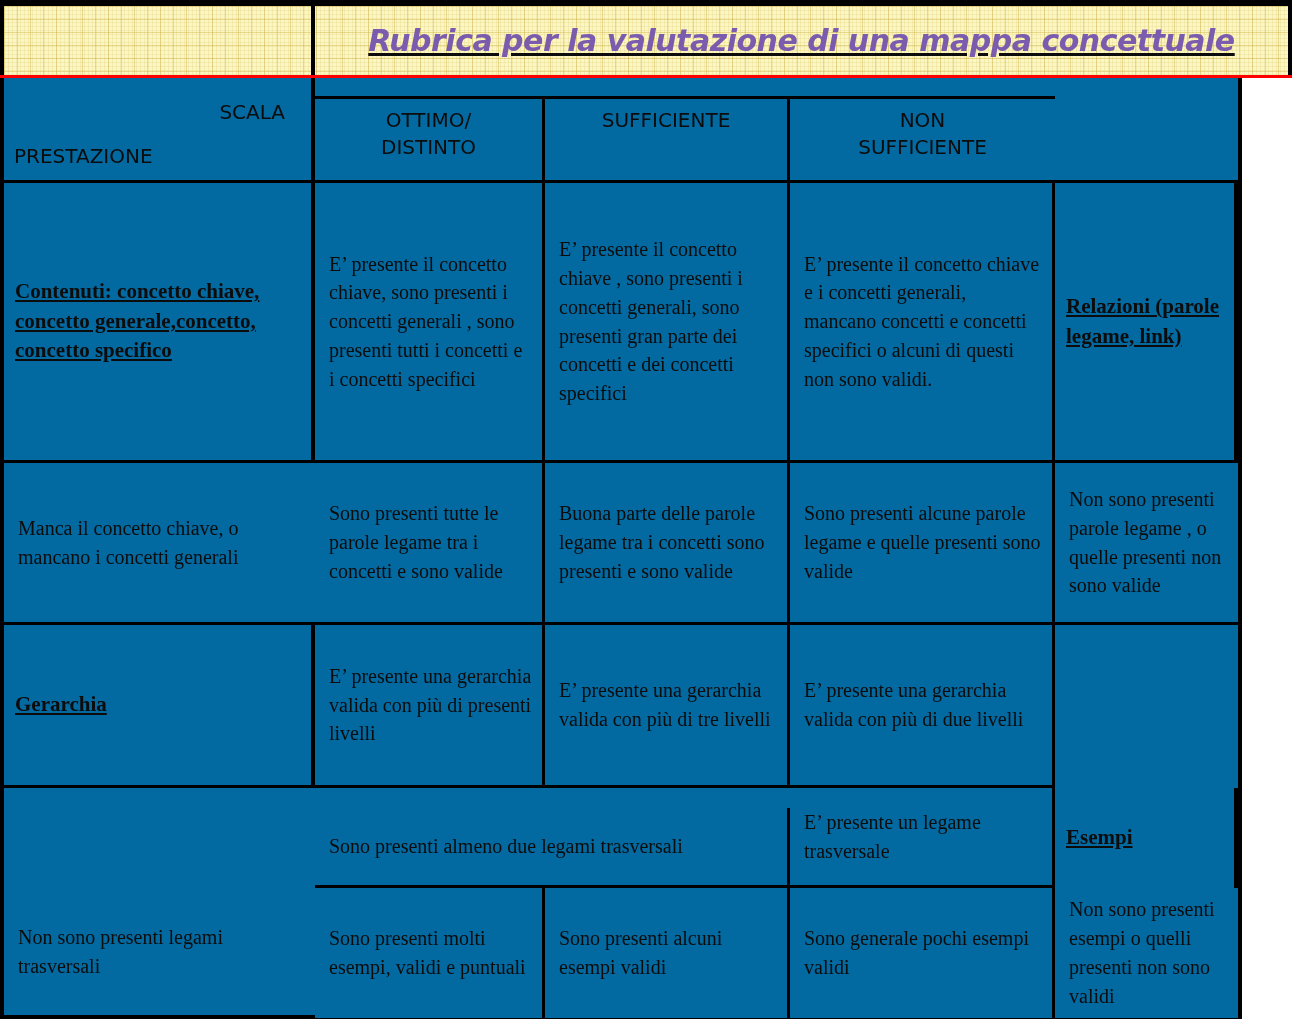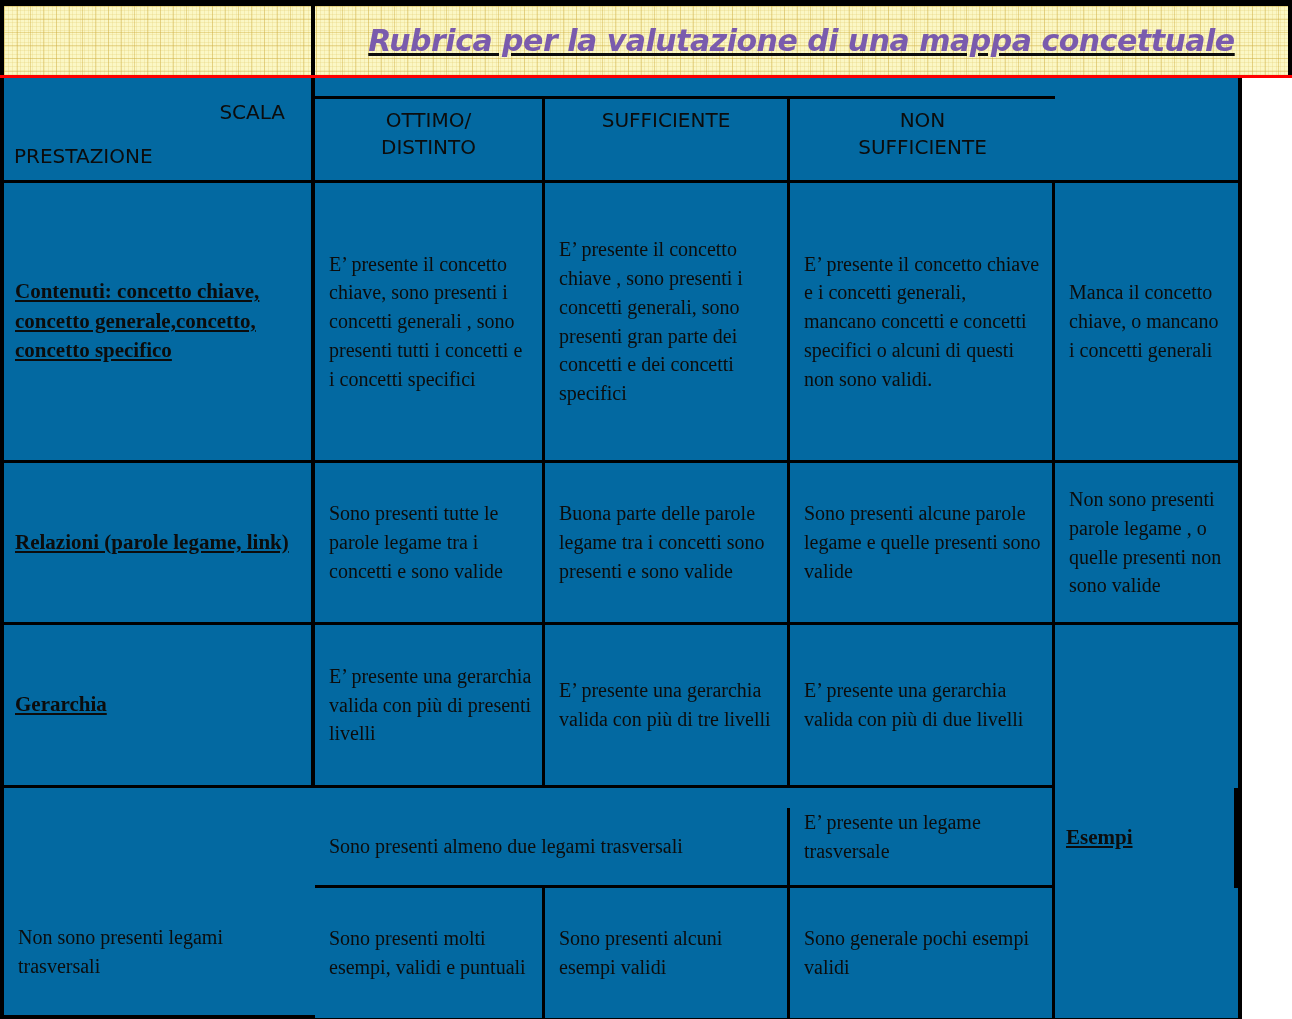--- a/index.html
+++ b/index.html
@@ -132,36 +132,37 @@
 DISTINTO</div>
       <div class="hbox">SUFFICIENTE</div>
       <div class="hbox lastcol">NON
 SUFFICIENTE</div>
     </div>
 
     <div class="c col1 rlabel">Contenuti: concetto chiave, concetto generale,concetto, concetto specifico</div>
     <div class="c body">E’ presente il concetto chiave, sono presenti i concetti generali , sono presenti tutti i concetti e i concetti specifici</div>
     <div class="c body">E’ presente il concetto chiave , sono presenti i concetti generali, sono presenti gran parte dei concetti e dei concetti specifici</div>
     <div class="c body">E’ presente il concetto chiave e i concetti generali, mancano concetti e concetti specifici o alcuni di questi non sono validi.</div>
+    <div class="c col1 rlabel">Relazioni (parole legame, link)</div>
+
     <div class="c body lastcol">Manca il concetto chiave, o mancano i concetti generali</div>
-
-    <div class="c col1 rlabel">Relazioni (parole legame, link)</div>
     <div class="c body">Sono presenti tutte le parole legame tra i concetti e sono valide</div>
     <div class="c body">Buona parte delle parole legame tra i concetti sono presenti e sono valide</div>
     <div class="c body">Sono presenti alcune parole legame e quelle presenti sono valide</div>
     <div class="c body lastcol">Non sono presenti parole legame , o quelle presenti non sono valide</div>
 
     <div class="c col1 rlabel">Gerarchia</div>
     <div class="c body">E’ presente una gerarchia valida con più di presenti livelli</div>
     <div class="c body">E’ presente una gerarchia valida con più di tre livelli</div>
     <div class="c body">E’ presente una gerarchia valida con più di due livelli</div>
 
     <div class="c body span2">Sono presenti almeno due legami trasversali</div>
     <div class="c body">E’ presente un legame trasversale</div>
     <div class="c col1 rlabel lastrow">Esempi</div>
 
     <div class="c body lastcol">Non sono presenti legami trasversali</div>
     <div class="c body lastrow">Sono presenti molti esempi, validi e puntuali</div>
     <div class="c body lastrow">Sono presenti alcuni esempi validi</div>
     <div class="c body lastrow">Sono generale pochi esempi validi</div>
+    <div class="c body lastcol lastrow">Non sono presenti esempi o quelli presenti non sono validi</div>
 
   </div>
 </div>
 
 </body></html>

